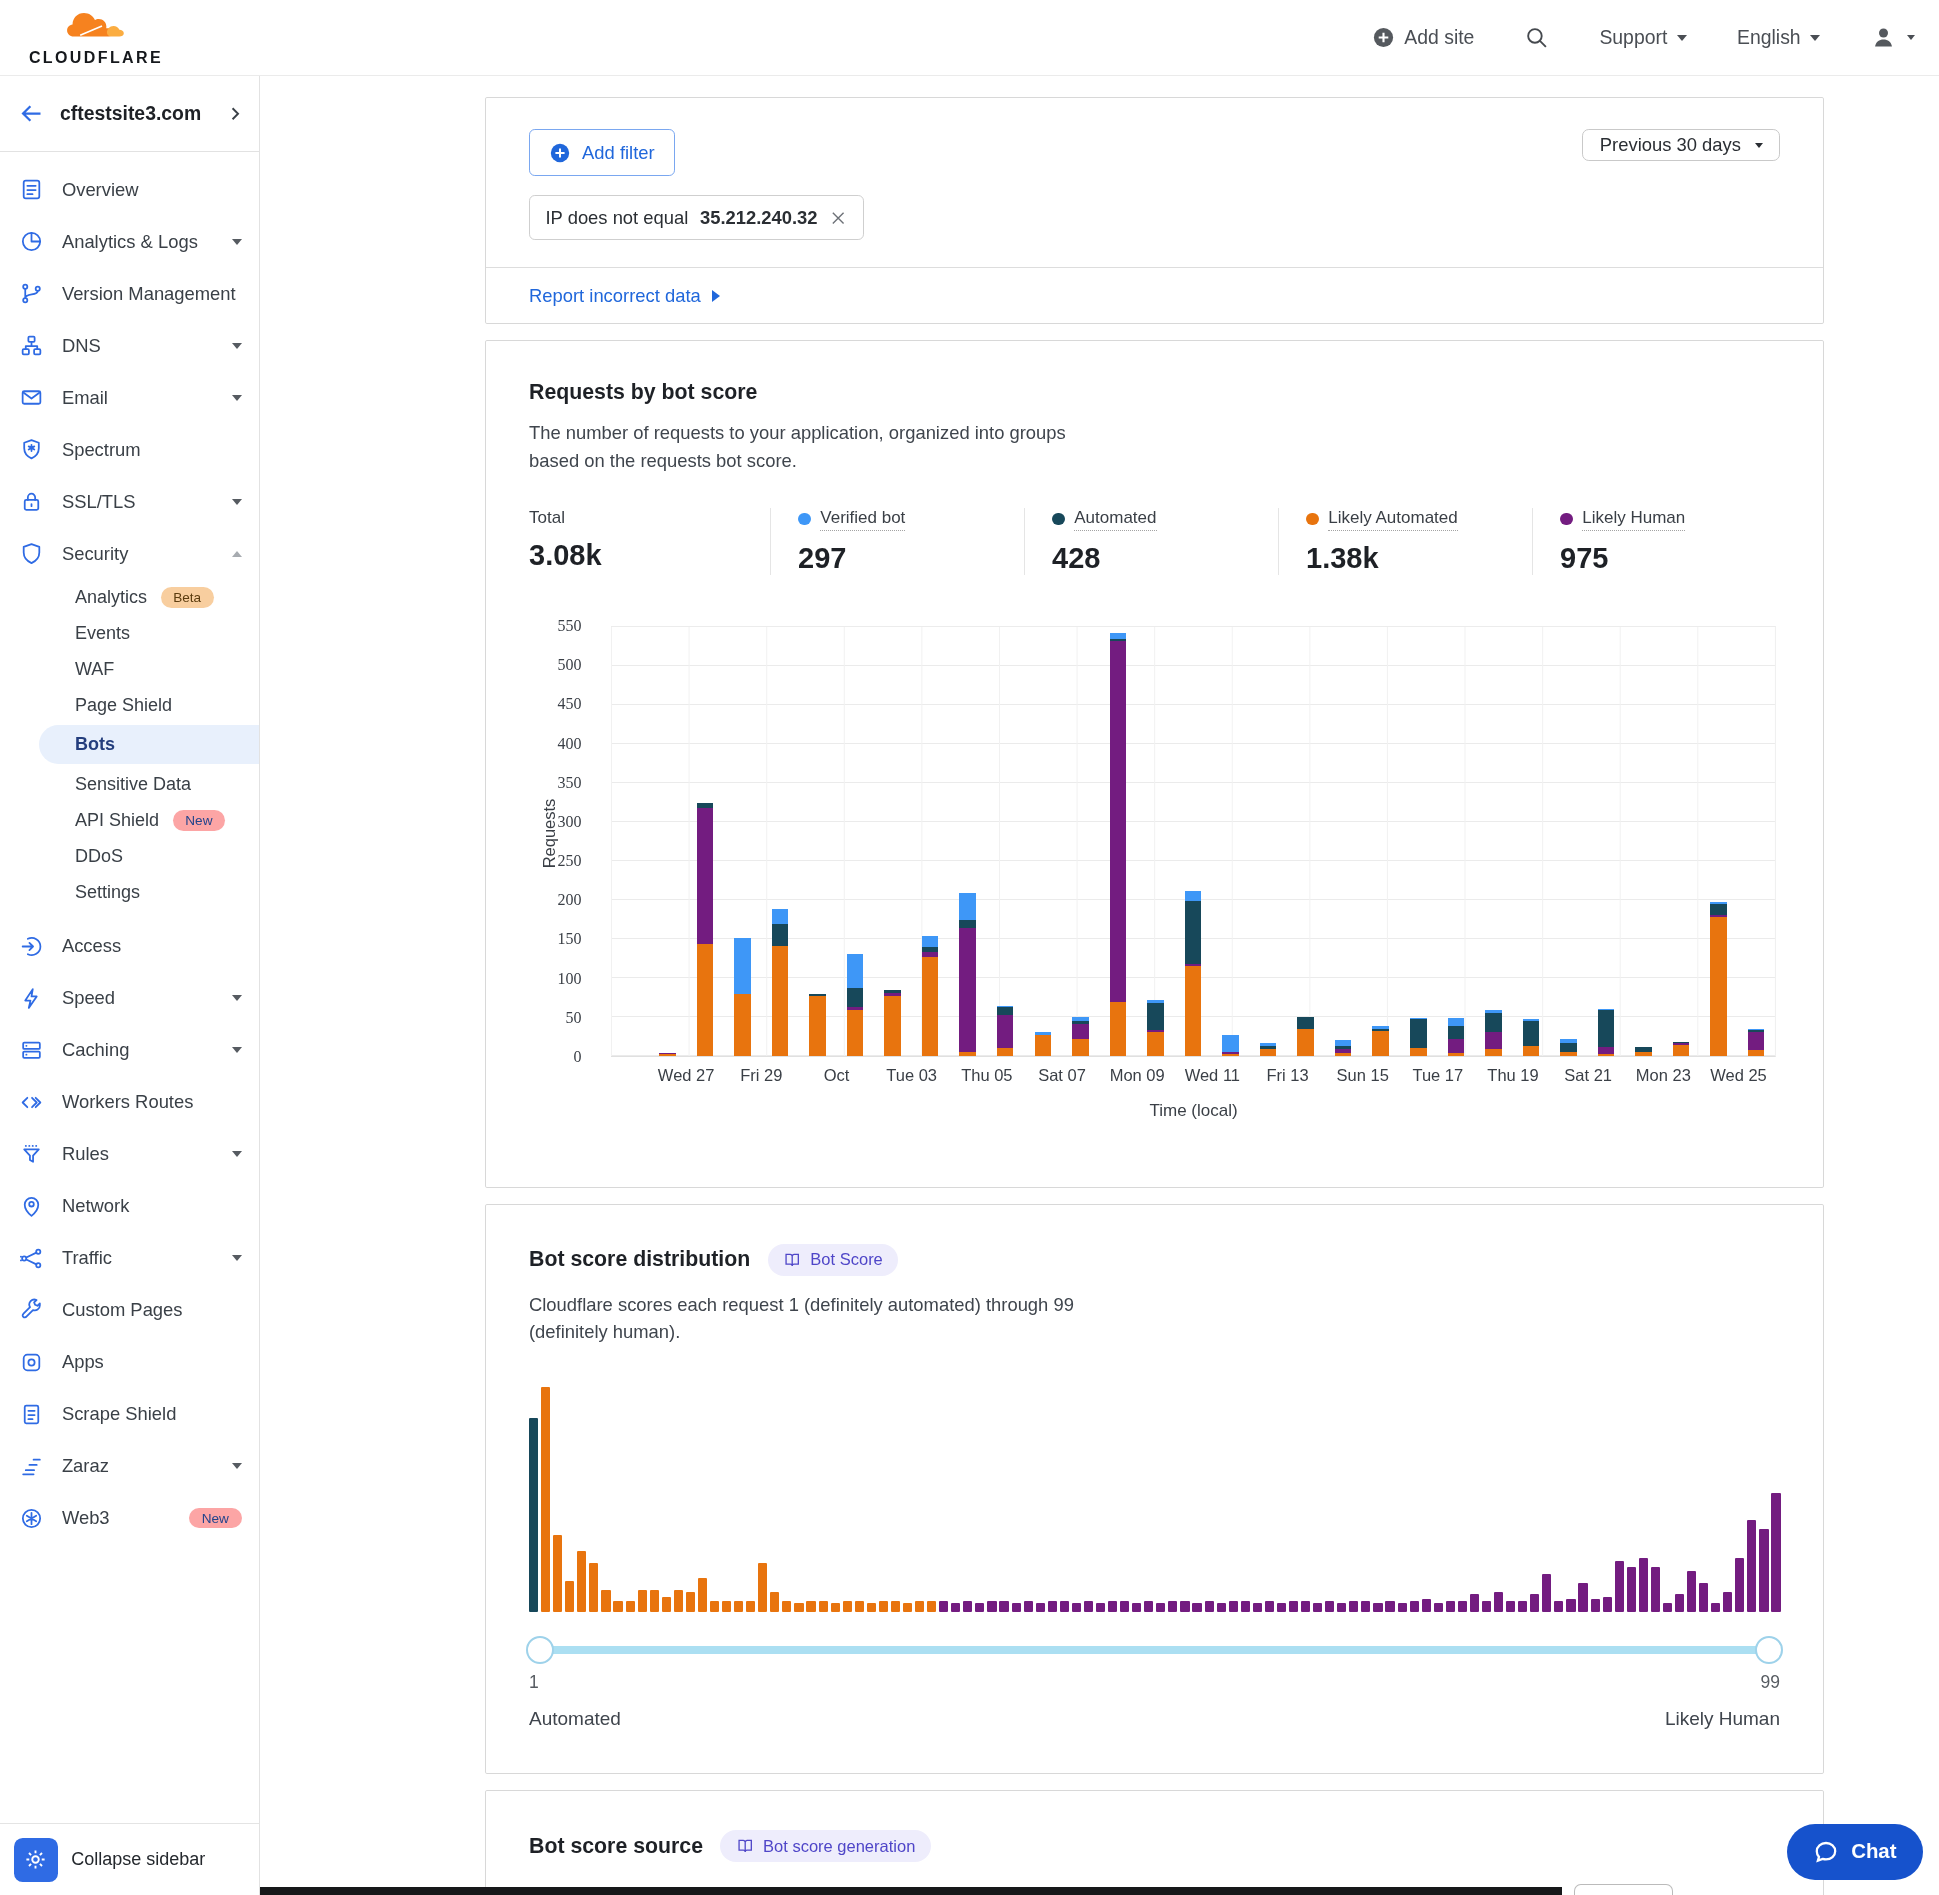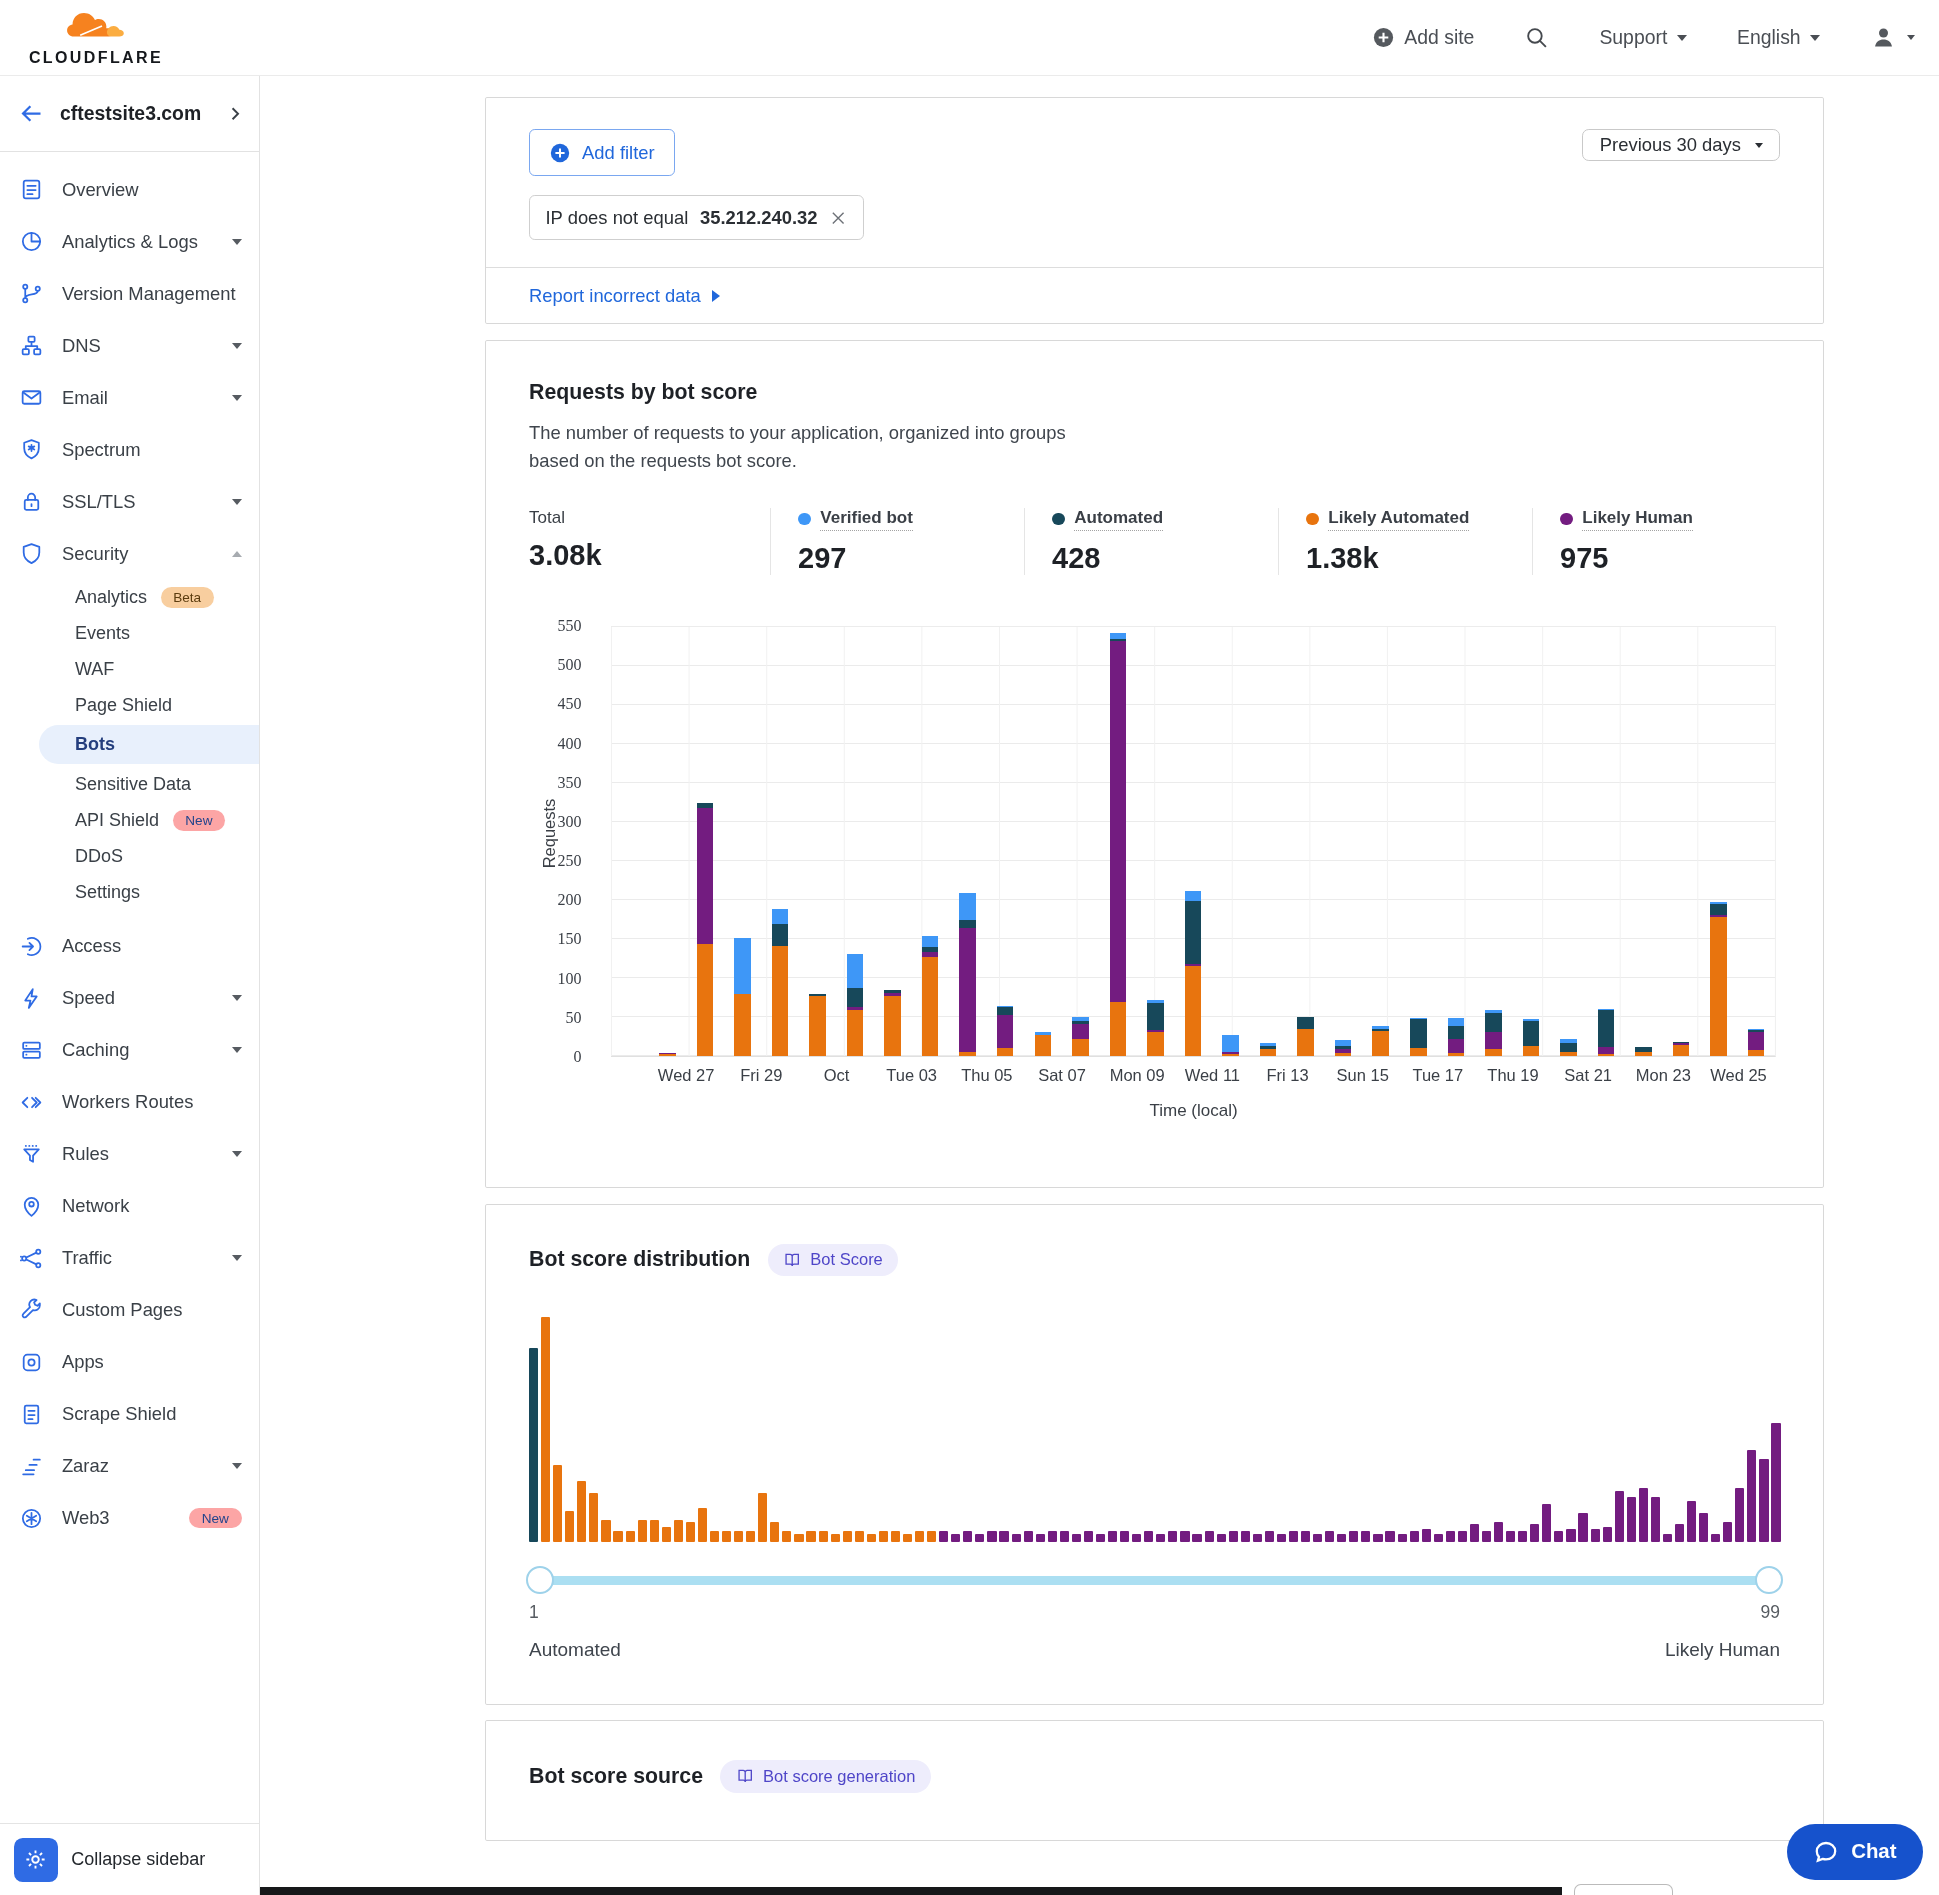--- a/index.html
+++ b/index.html
@@ -52,21 +52,21 @@
   .card-pad { padding:39px 43px 43px; }
   .card-title-row { display:flex; align-items:center; gap:17.5px; }
   .card-title { font-size:21.3px; font-weight:700; color:#1e2126; }
   .pill-badge { display:inline-flex; align-items:center; gap:8.7px; background:#eeedfc; color:#4f46c8; font-size:16.5px; padding:6.8px 15.5px; border-radius:16.5px; cursor:pointer; }
   .card-desc { font-size:18.4px; color:#3f454d; line-height:1.5; margin-top:14.6px; max-width:558px; }
 
   .stats-row { display:flex; margin-top:33px; }
   .stat { flex:0 0 241px; }
   .stat + .stat { border-left:1px solid #e5e5e5; padding-left:27px; flex-basis:254px; }
   .stat-label { display:inline-flex; align-items:center; gap:9.7px; font-size:17px; color:#3a3f46; }
-  .stat-label .txt.du { border-bottom:1.9px dotted #a3a3a3; padding-bottom:1.9px; cursor:pointer;font-weight:bold; }
+  .stat-label .txt.du { border-bottom:1.9px dotted #a3a3a3; padding-bottom:1.9px; cursor:pointer; }
   .stat-dot { width:12.6px; height:12.6px; border-radius:50%; flex:0 0 12.6px; }
   .stat-value { font-size:29px; font-weight:600; color:#1e2126; margin-top:11.6px; }
 
   
   .chart { position:relative; margin-top:45px; height:524px; }
   .ylabel { position:absolute; left:-13.6px; top:204px; transform:rotate(-90deg); font-size:16.5px; color:#3a3f46; }
   .yticks { position:absolute; left:0; top:5.8px; width:64px; height:431px; }
   .yticks span { position:absolute; right:11.6px; transform:translateY(50%); font-size:16px; color:#3a3f46;font-family:Liberation Serif, serif; }
   .plot { position:absolute; left:82px; right:3.9px; top:5.8px; height:431px; border-bottom:1px solid #e0e0e0; border-top:1px solid #ececec; border-right:1px solid #f0f0f0;
     background-image:linear-gradient(to right,#f1f1f1 1px,transparent 1px),linear-gradient(to top,#ebebeb 1px,transparent 1px);
@@ -730,20 +730,21 @@
     <div class="card-pad">
       <div class="card-title-row">
         <span class="card-title">Bot score distribution</span>
         <span class="pill-badge">
           <svg width="18.4" height="18.4" viewBox="0 0 24 24" fill="none" stroke="#4f46c8" stroke-width="1.7">
               <path d="M4 4.5h5.5A2.5 2.5 0 0 1 12 7v12.5a2.5 2.5 0 0 0-2.5-2.5H4zM20 4.5h-5.5A2.5 2.5 0 0 0 12 7v12.5a2.5 2.5 0 0 1 2.5-2.5H20z"></path>
             </svg>
           <span>Bot Score</span>
         </span>
       </div>
+      <p class="card-desc">Cloudflare scores each request 1 (definitely automated) through 99 (definitely human).</p>
 
       <div class="histogram" id="histogram">
           <div style="height: 194px; background: rgb(23, 72, 90);"></div>
           <div style="height: 225px; background: rgb(232, 116, 14);"></div>
           <div style="height: 77px; background: rgb(232, 116, 14);"></div>
           <div style="height: 31px; background: rgb(232, 116, 14);"></div>
           <div style="height: 61px; background: rgb(232, 116, 14);"></div>
           <div style="height: 49px; background: rgb(232, 116, 14);"></div>
           <div style="height: 22px; background: rgb(232, 116, 14);"></div>
           <div style="height: 11.6px; background: rgb(232, 116, 14);"></div>

